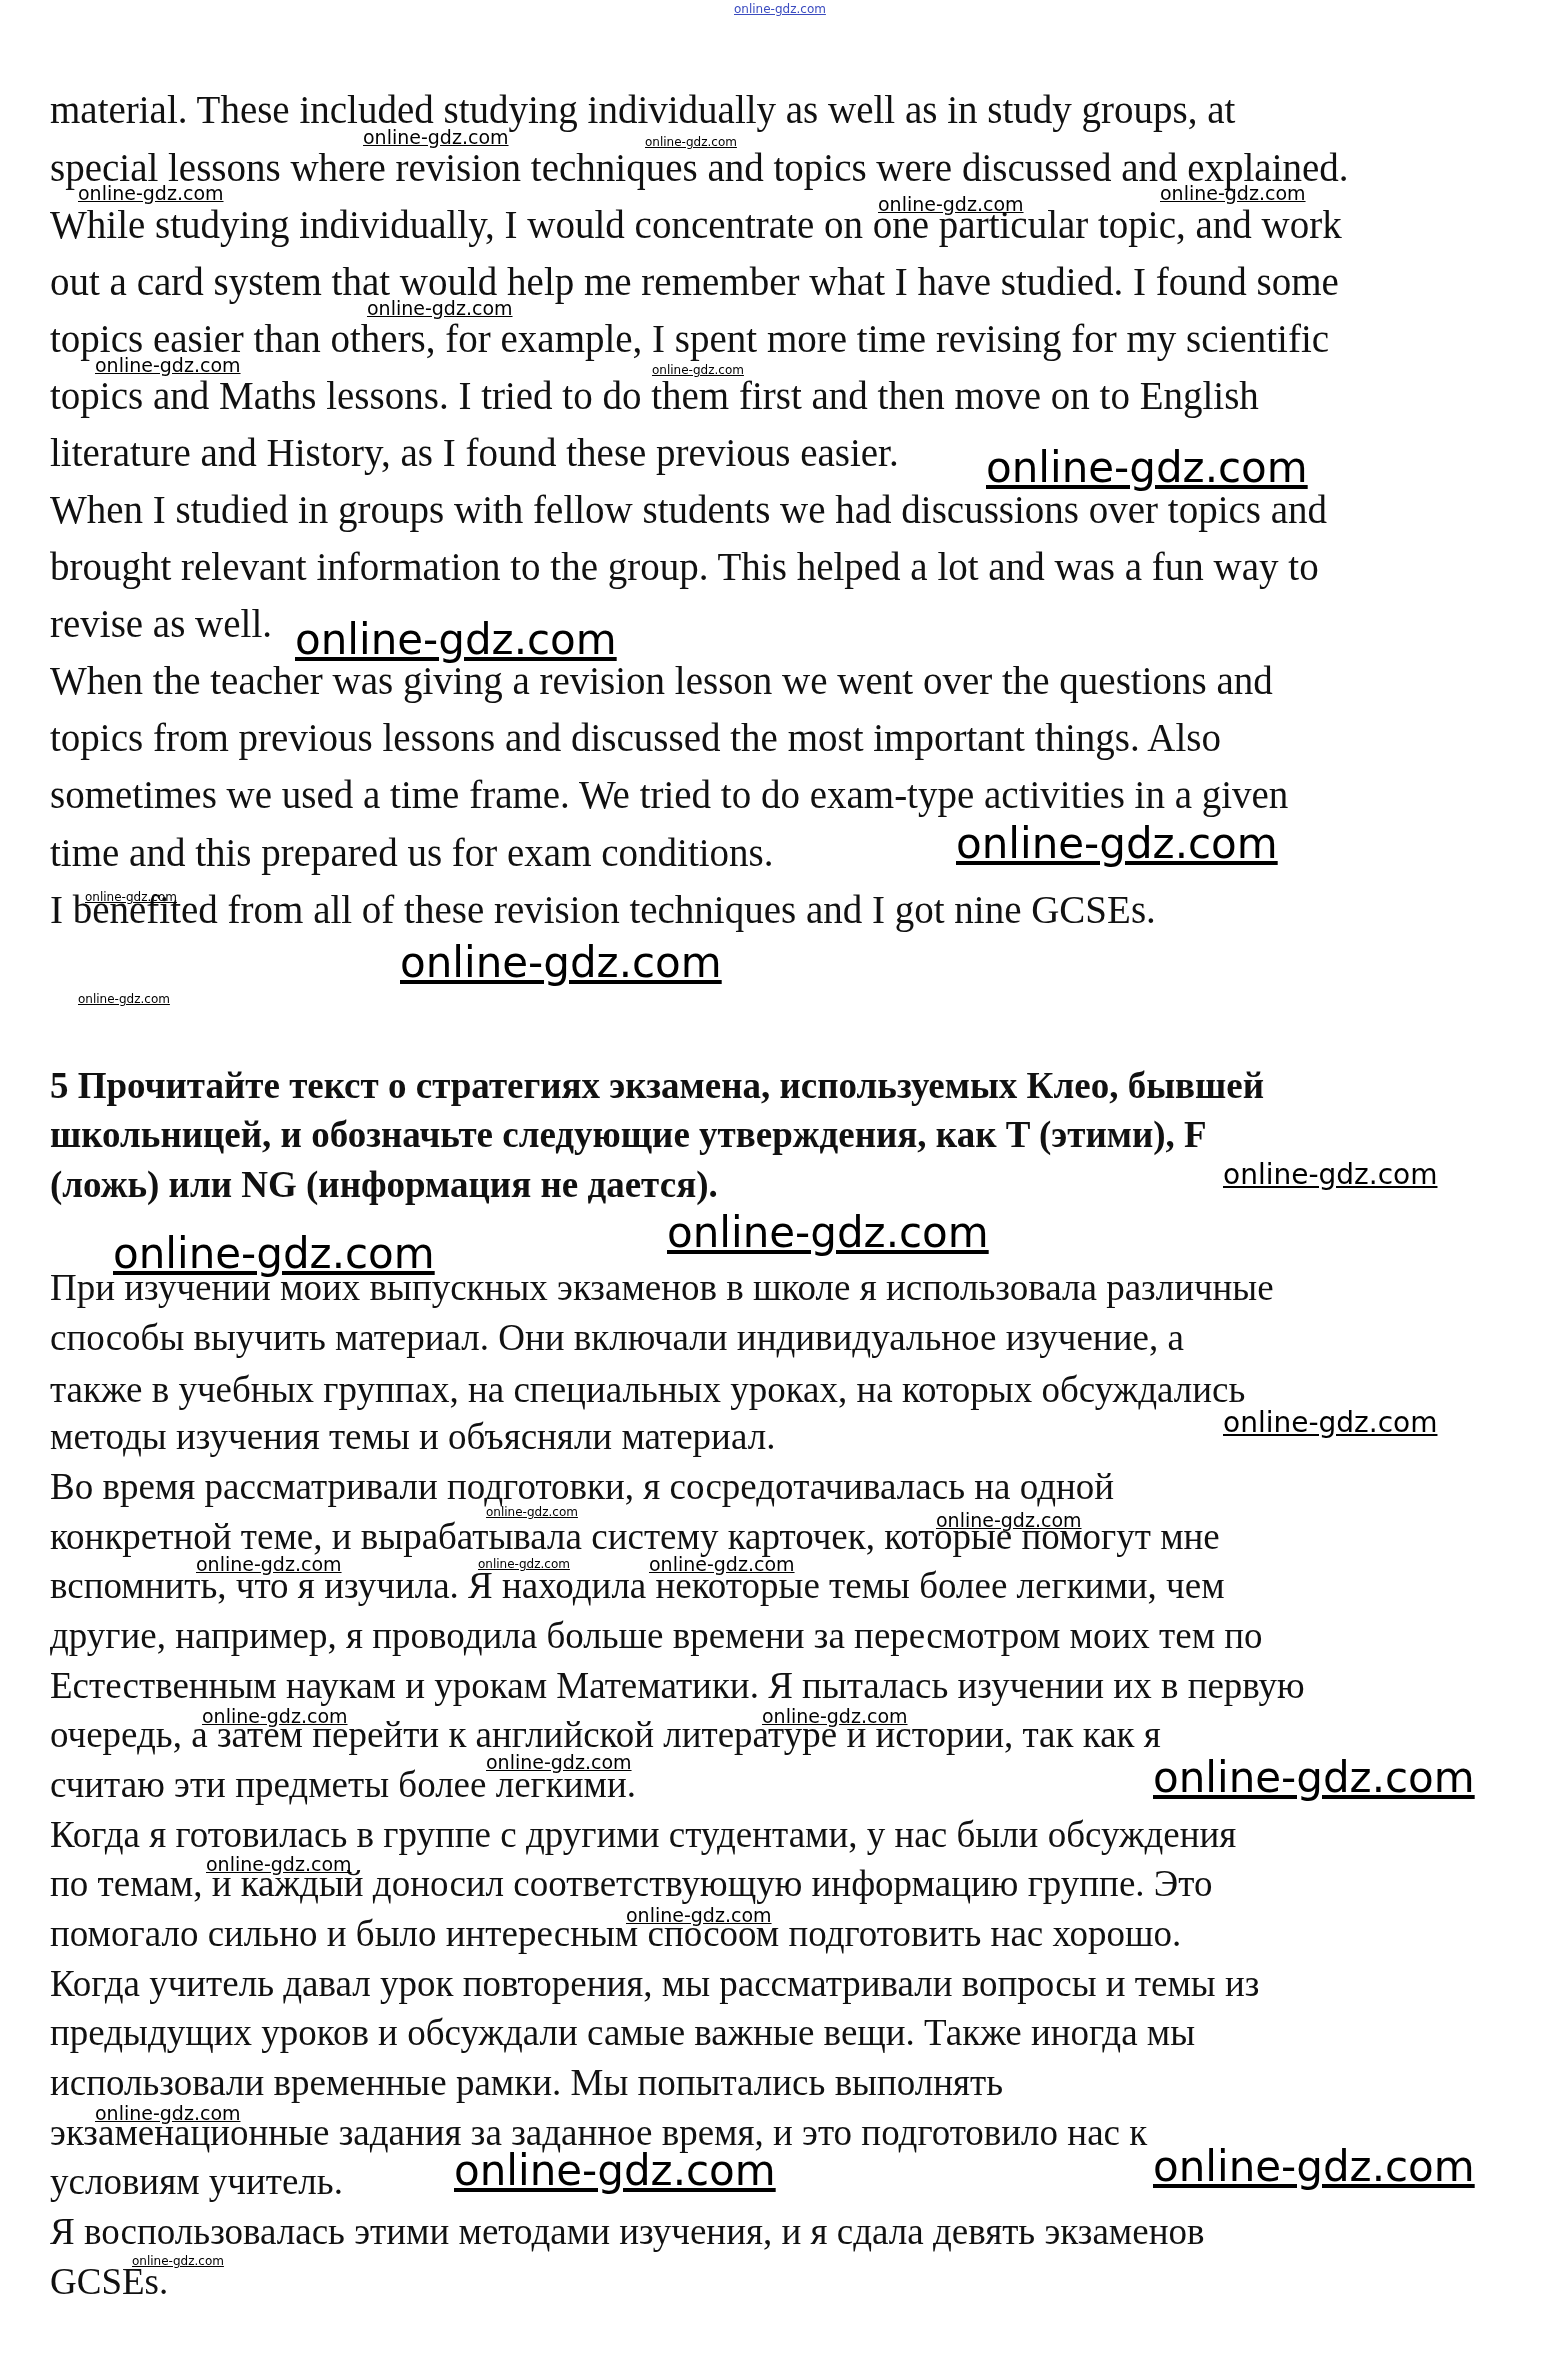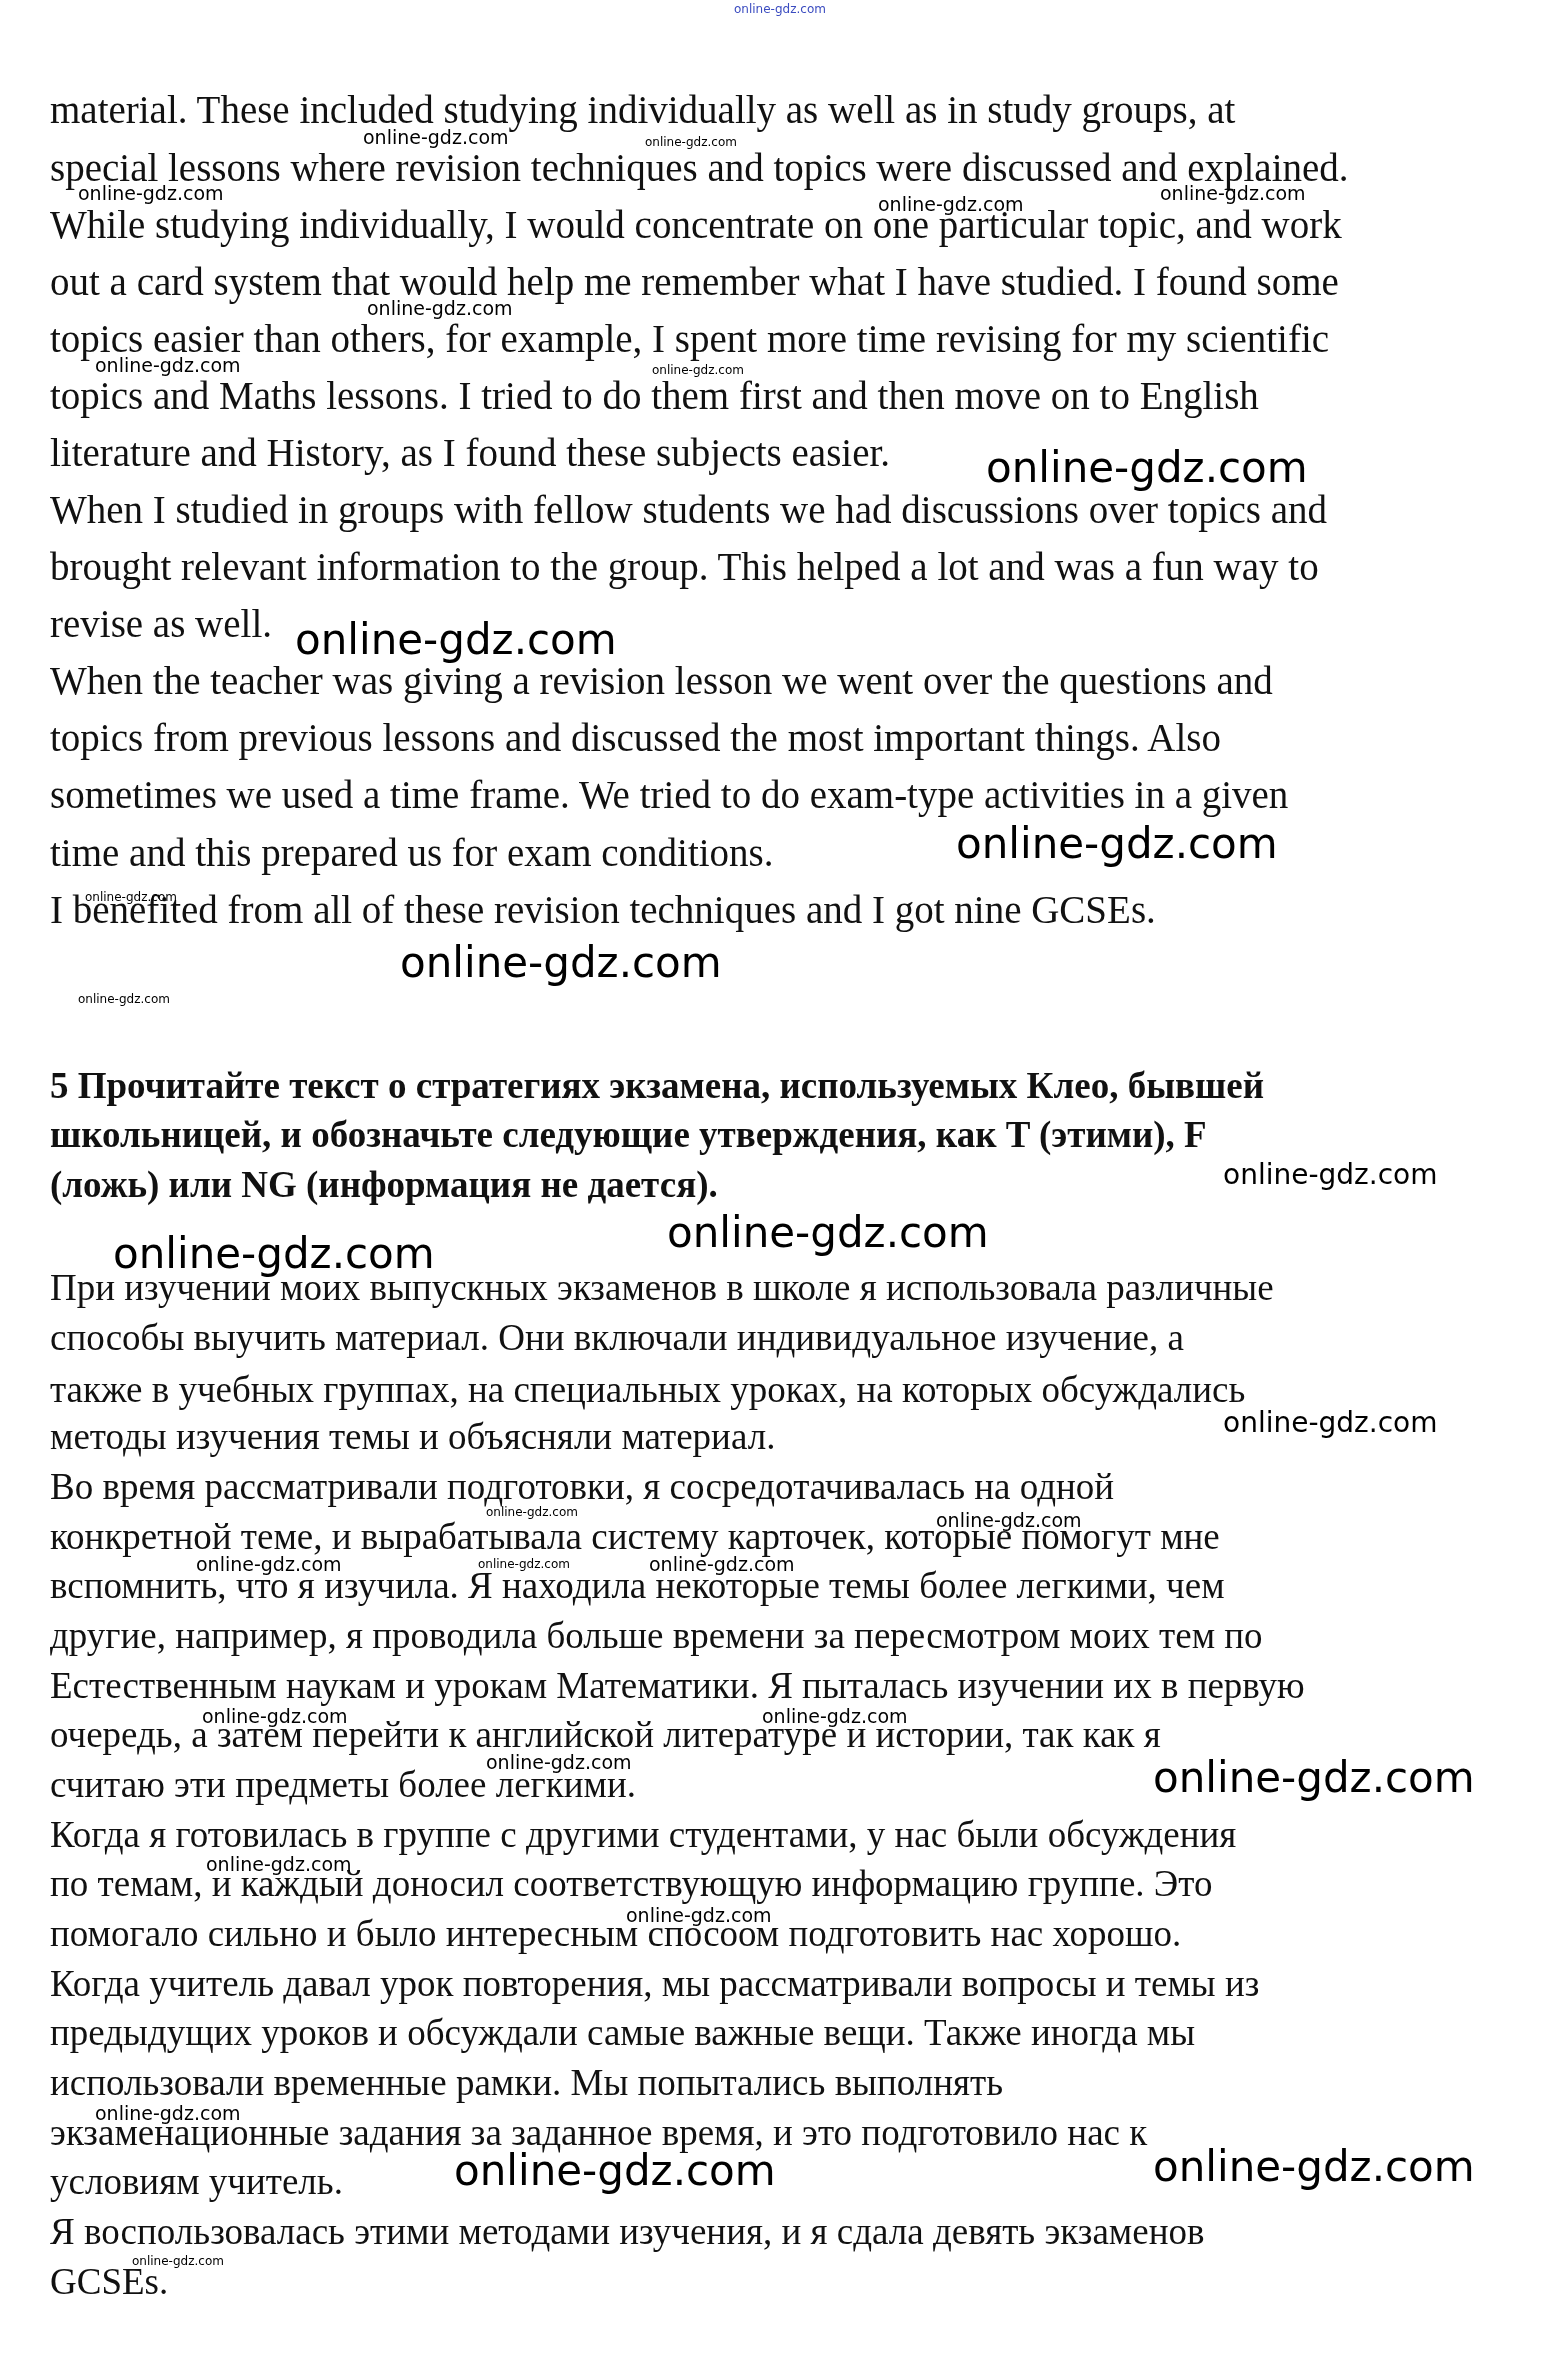--- a/index.html
+++ b/index.html
@@ -7,21 +7,21 @@
   .line {
     position: absolute; left: 50px;
     font-family: "Liberation Serif", "DejaVu Serif", serif;
     color: #111; white-space: nowrap;
   }
   .en { font-size: 39px; }
   .ru { font-size: 37px; }
   .hd { font-size: 37px; font-weight: bold; }
   .wm {
     position: absolute; font-family: "DejaVu Sans", "Liberation Sans", sans-serif;
-    color: #000; white-space: nowrap;
+    color: #000; white-space: nowrap; text-decoration: underline;
   }
   .wm-s { font-size: 19px; }
   .wm-xs { font-size: 12px; }
   .wm-l { font-size: 42px; }
   .wm-m { font-size: 28px; }
   .wm-top { font-size: 12px; color: #3b4cc0; }
 </style>
 </head>
 <body>
 
@@ -29,21 +29,21 @@
 
   <div class="wm wm-top" style="left:734px;top:1.5px;">online-gdz.com</div>
 
   <div>
     <div class="line en" style="top:87px">material. These included studying individually as well as in study groups, at</div>
     <div class="line en" style="top:145px">special lessons where revision techniques and topics were discussed and explained.</div>
     <div class="line en" style="top:202px">While studying individually, I would concentrate on one particular topic, and work</div>
     <div class="line en" style="top:259px">out a card system that would help me remember what I have studied. I found some</div>
     <div class="line en" style="top:316px">topics easier than others, for example, I spent more time revising for my scientific</div>
     <div class="line en" style="top:373px">topics and Maths lessons. I tried to do them first and then move on to English</div>
-    <div class="line en" style="top:430px">literature and History, as I found these subjects easier.</div>
+    <div class="line en" style="top:430px">literature and History, as I found these previous easier.</div>
     <div class="line en" style="top:487px">When I studied in groups with fellow students we had discussions over topics and</div>
     <div class="line en" style="top:544px">brought relevant information to the group. This helped a lot and was a fun way to</div>
     <div class="line en" style="top:601px">revise as well.</div>
     <div class="line en" style="top:658px">When the teacher was giving a revision lesson we went over the questions and</div>
     <div class="line en" style="top:715px">topics from previous lessons and discussed the most important things. Also</div>
     <div class="line en" style="top:772px">sometimes we used a time frame. We tried to do exam-type activities in a given</div>
     <div class="line en" style="top:830px">time and this prepared us for exam conditions.</div>
     <div class="line en" style="top:887px">I benefited from all of these revision techniques and I got nine GCSEs.</div>
   </div>
 

